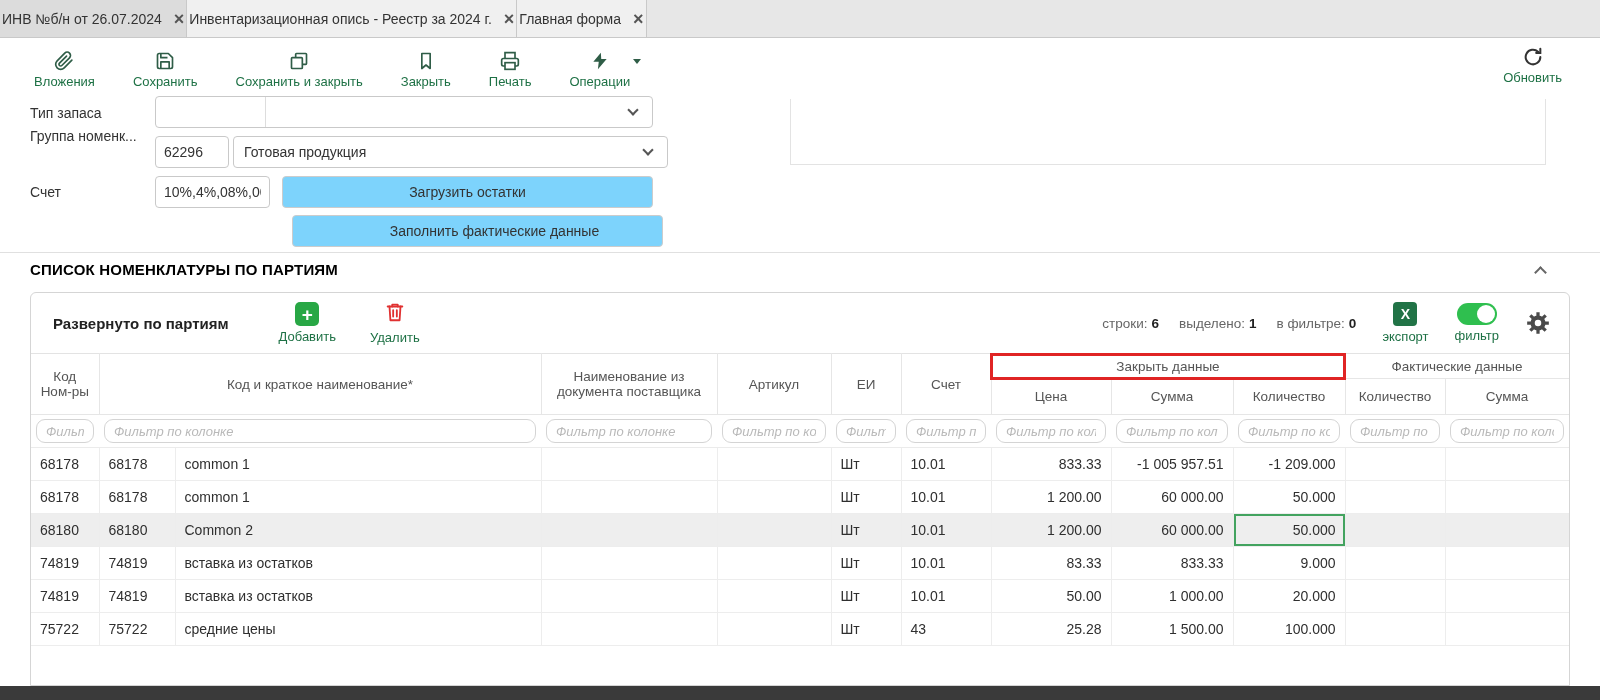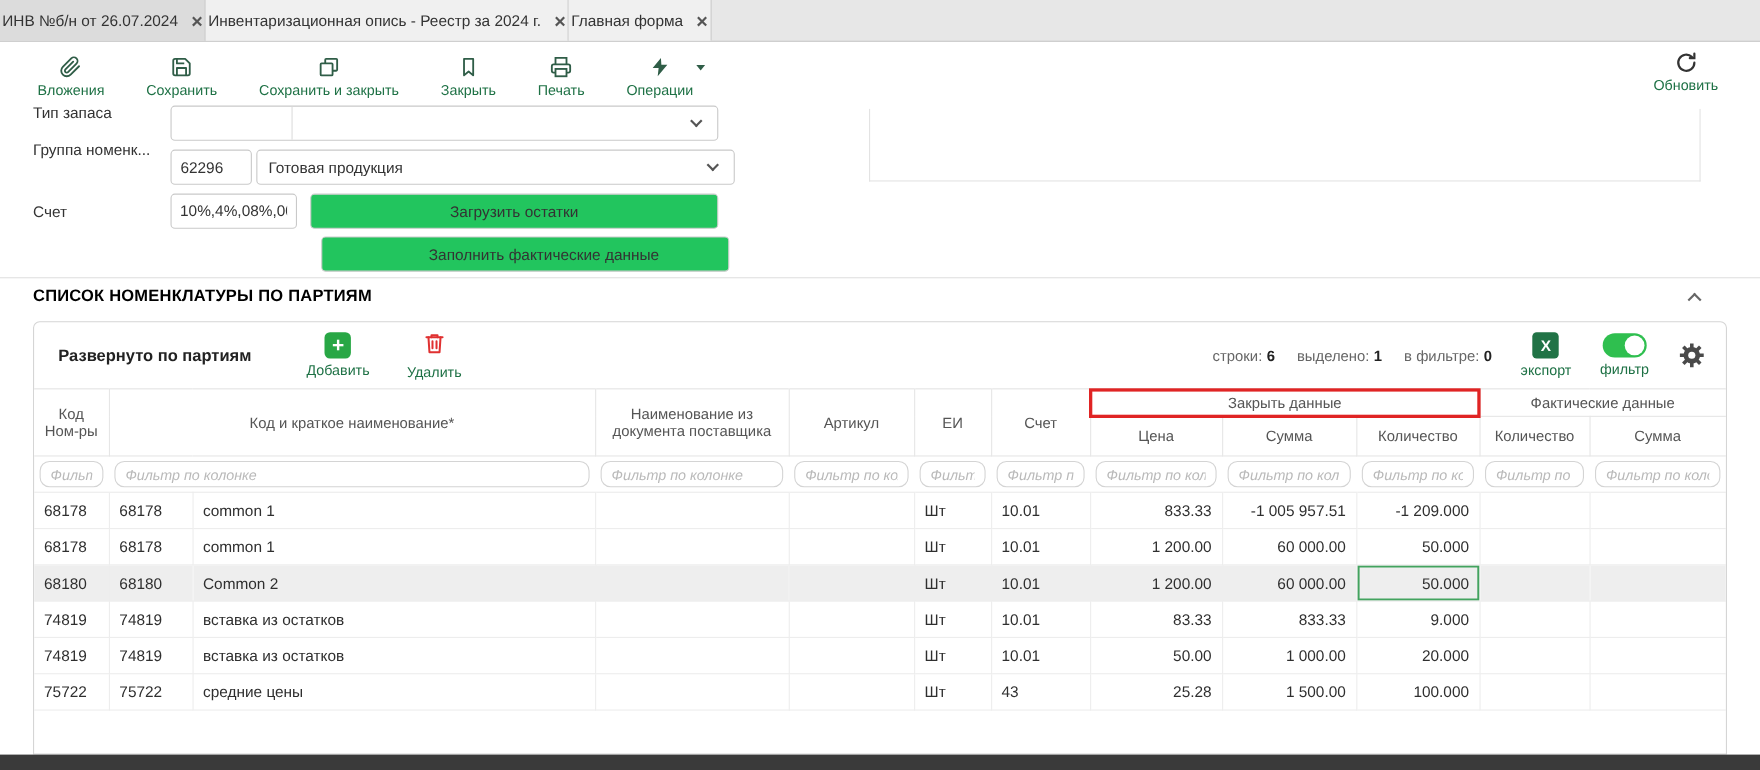--- a/index.html
+++ b/index.html
@@ -30,21 +30,21 @@
   
   .form-label { position:absolute; left:30px; font-size:14px; color:#333; white-space:nowrap; }
   .combo { position:absolute; border:1px solid #c9c9c9; border-radius:4px; background:#fff;
            display:flex; align-items:center; cursor:pointer; }
   .combo-seg { width:110px; height:100%; border-right:1px solid #ddd; }
   .combo-value { padding-left:10px; font-size:14px; color:#333; flex:1; white-space:nowrap; overflow:hidden; }
   .chev-down { width:8px; height:8px; border-right:2px solid #555; border-bottom:2px solid #555;
                transform:rotate(45deg); margin:-4px 15px 0 0; flex:none; }
   .input-box { position:absolute; border:1px solid #c9c9c9; border-radius:4px; padding:0 8px;
                font-size:14px; color:#333; font-family:inherit; background:#fff; }
-  .form-btn { position:absolute; background:#22c55e; border:1px solid #ccc; border-radius:4px;
+  .form-btn { position:absolute; background:#7dd3fc; border:1px solid #ccc; border-radius:4px;
               font-size:14px; color:#333; display:flex; align-items:center; justify-content:center;
               font-family:inherit; cursor:pointer; }
   .right-panel { position:absolute; left:790px; top:99px; width:756px; height:66px;
                  border:1px solid #e3e3e3; border-top:none; background:#fff; }
 
   
   .section-sep { position:absolute; top:252px; left:0; width:100%; border-top:1px solid #e0e0e0; }
   .section-header { position:absolute; top:261px; left:30px; font-size:15px; font-weight:700;
                     color:#000000; letter-spacing:.2px; }
   .chev-up { position:absolute; top:268px; right:55px; width:9px; height:9px;
@@ -175,21 +175,21 @@
       <span class="tb-icon">
         <svg width="22" height="22" viewBox="0 0 24 24" fill="none" stroke="#333" stroke-width="2.2" stroke-linecap="round">
             <path d="M20 12a8 8 0 1 1-2.5-5.8"></path>
             <polyline points="20 3 20 7.5 15.5 7.5"></polyline>
           </svg>
       </span>
       <span class="tb-label">Обновить</span>
     </div>
   </div>
 
-  <span class="form-label" style="top:94px;text-align:center;">Тип запаса</span>
+  <span class="form-label" style="top:105px;text-align:center;">Тип запаса</span>
   <div class="combo" style="left:155px; top:96px; width:498px; height:32px;">
     <span class="combo-seg"></span>
     <span class="combo-value"></span>
     <span class="chev-down"></span>
   </div>
 
   <span class="form-label" style="top:128px;">Группа номенк...</span>
   <input class="input-box" style="left: 155px; top: 136px; width: 74px; height: 32px;" value="62296">
   <div class="combo" style="left:233px; top:136px; width:435px; height:32px;">
     <span class="combo-value">Готовая продукция</span>

